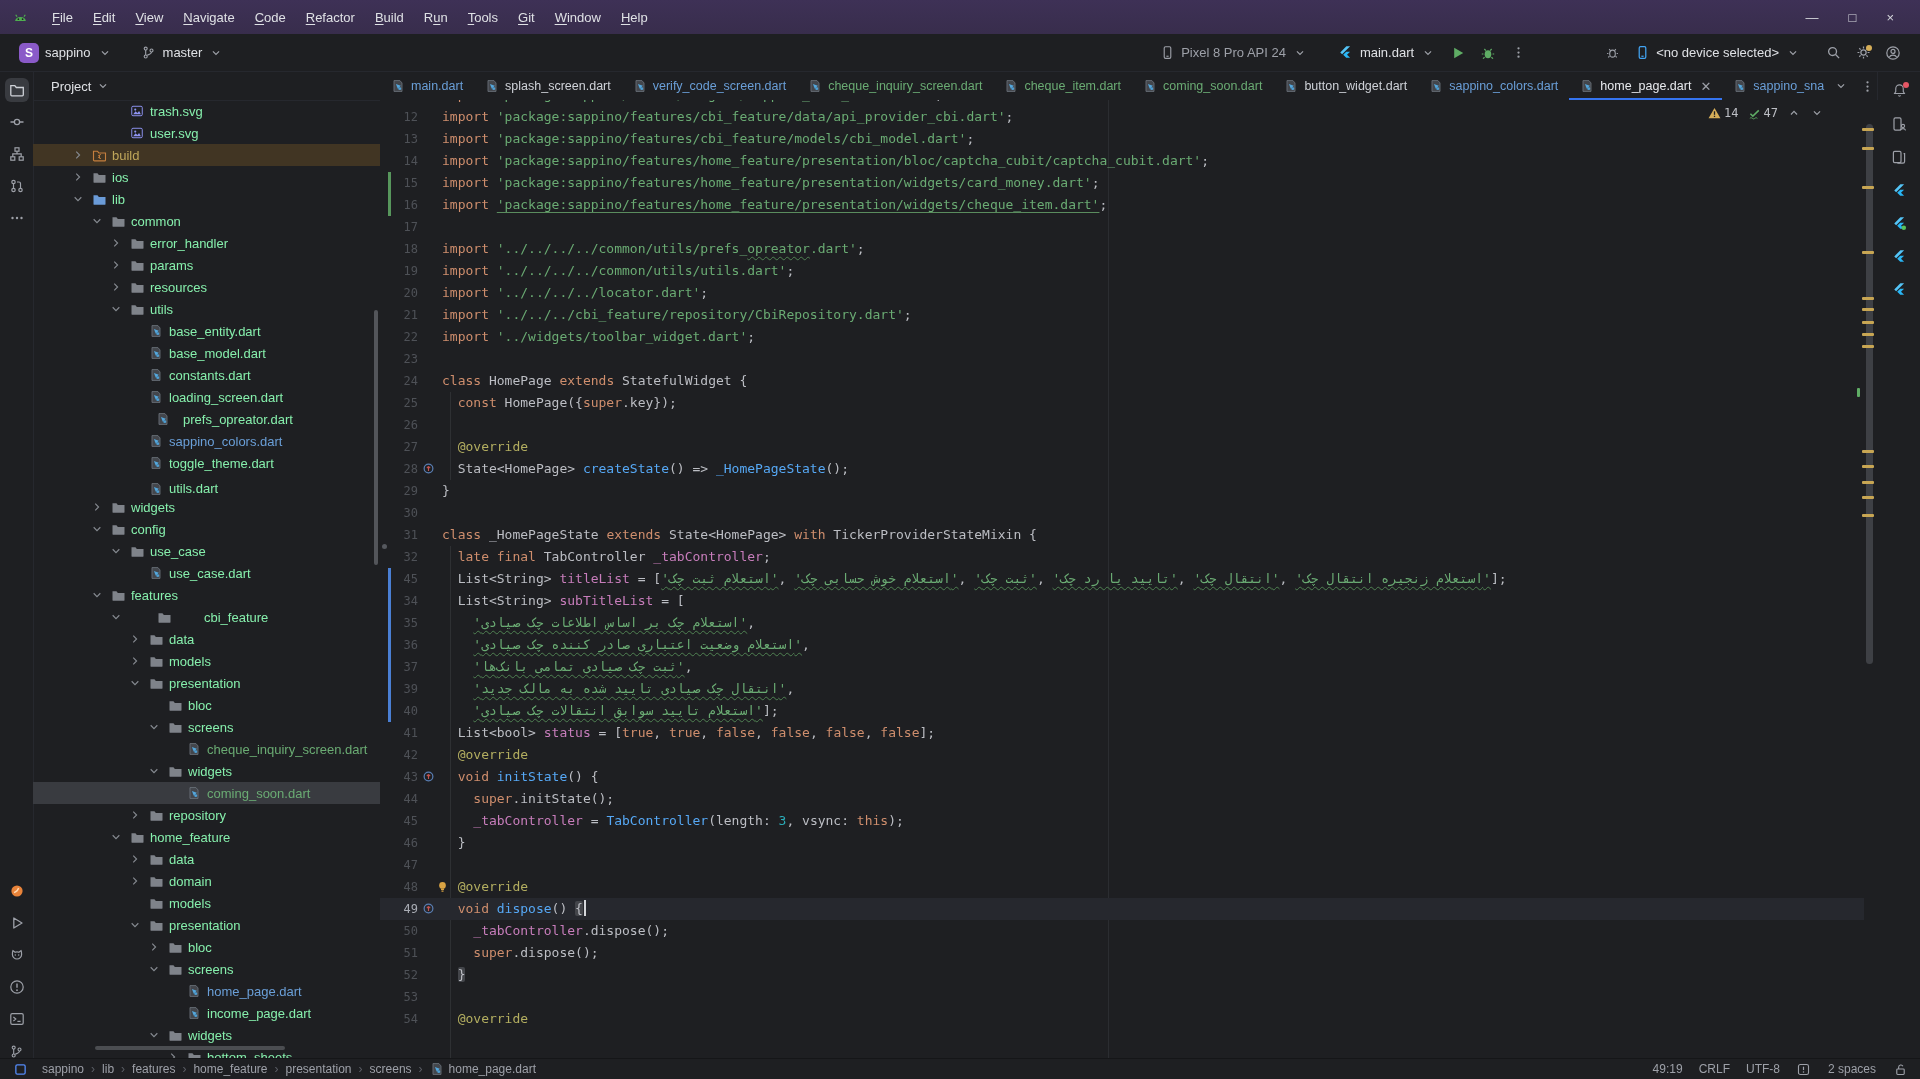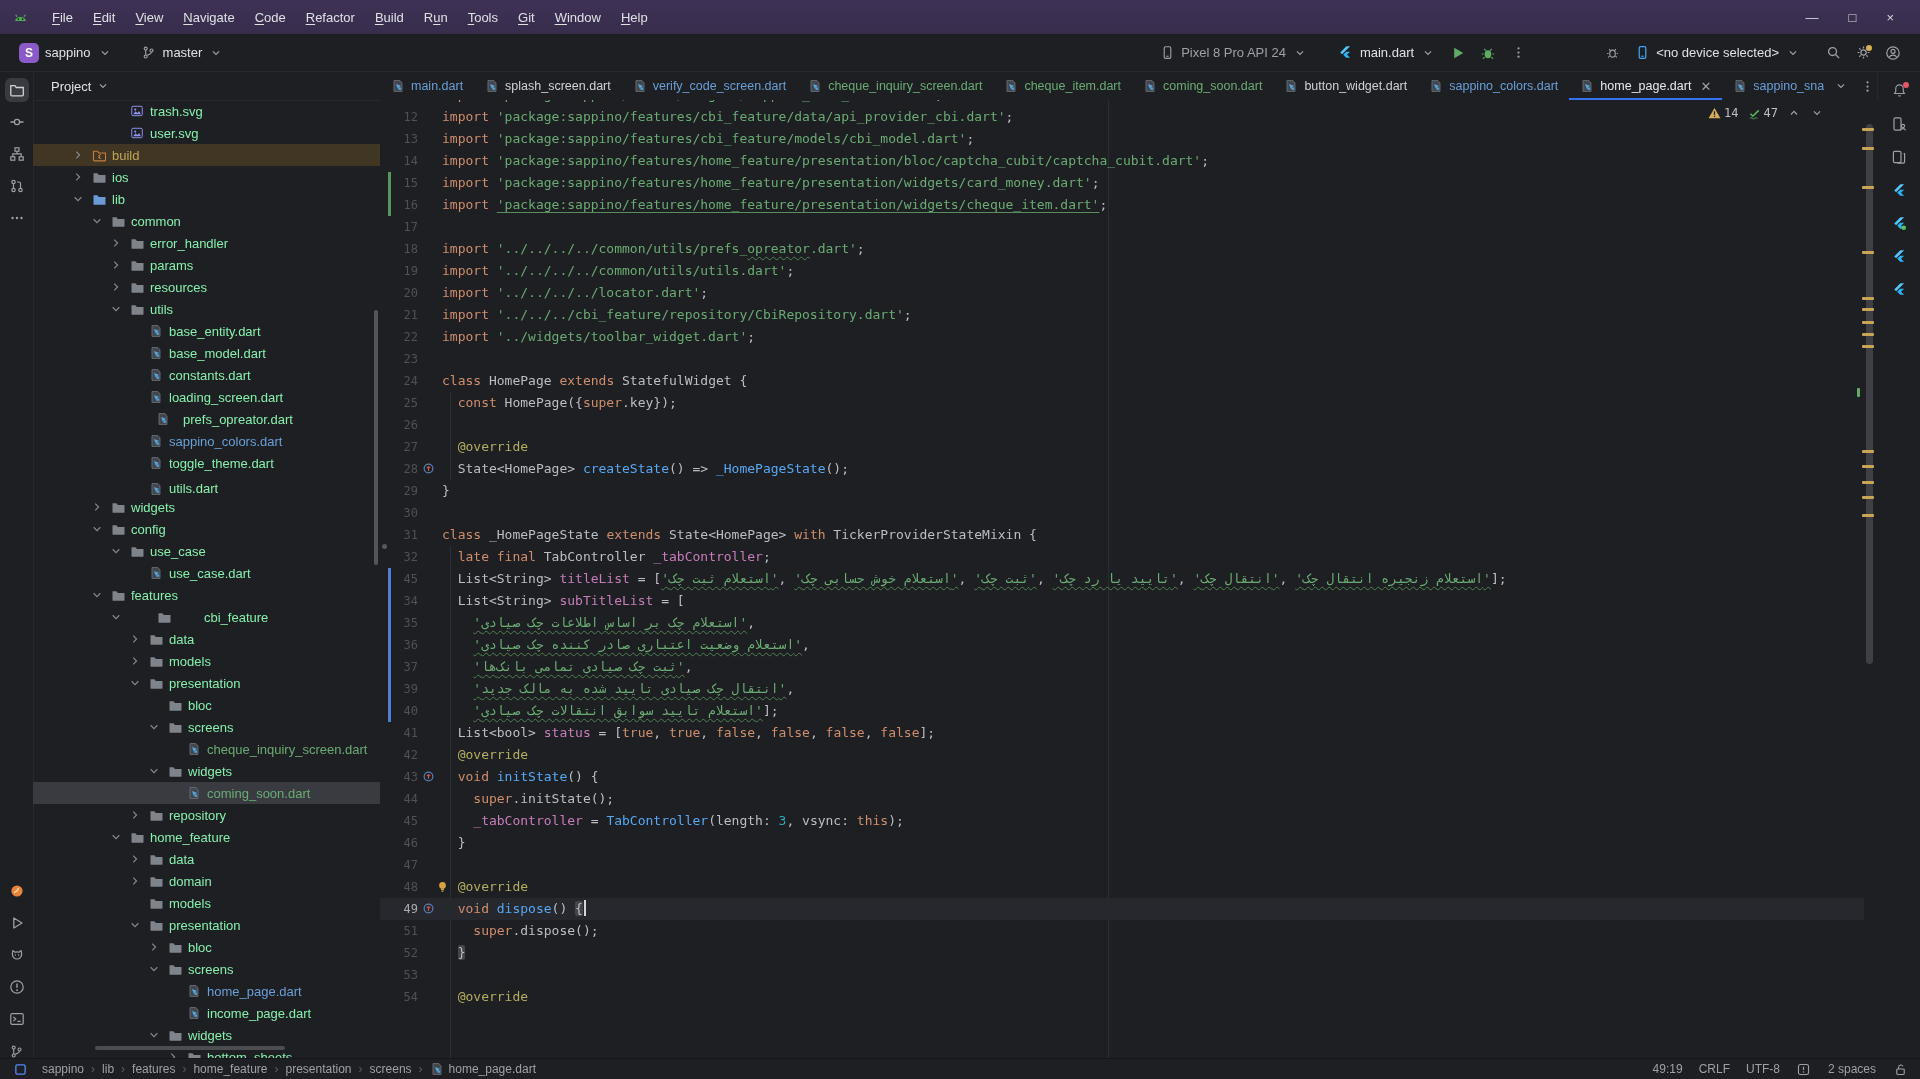--- a/index.html
+++ b/index.html
@@ -1298,20 +1298,26 @@
             <svg viewBox="0 0 14 14" width="13" height="13">
               <circle cx="7" cy="7" r="4.7" fill="none" stroke="#5a7fb5" stroke-width="1.3"></circle>
               <path d="M7 9.6V4.8M7 4.8L5.2 6.6M7 4.8l1.8 1.8" fill="none" stroke="#c75450" stroke-width="1.2"></path>
             </svg>
           </span>
         </div>
         <div class="ctext"><span class="seg c-def">  </span><span class="seg c-kw">void</span><span class="seg c-def"> </span><span class="seg c-fn">dispose</span><span class="seg c-def">() </span><span class="seg c-def brace">{</span><span class="caret"></span></div>
       </div>
       <div class="cline">
         <div class="gut">
+          <span class="gnum">50</span>
+        </div>
+        <div class="ctext"><span class="seg c-def">    </span><span class="seg c-field">_tabController</span><span class="seg c-def">.dispose();</span></div>
+      </div>
+      <div class="cline">
+        <div class="gut">
           <span class="gnum">51</span>
         </div>
         <div class="ctext"><span class="seg c-def">    </span><span class="seg c-kw">super</span><span class="seg c-def">.dispose();</span></div>
       </div>
       <div class="cline">
         <div class="gut">
           <span class="gnum">52</span>
         </div>
         <div class="ctext"><span class="seg c-def">  </span><span class="seg c-def brace">}</span></div>
       </div>

